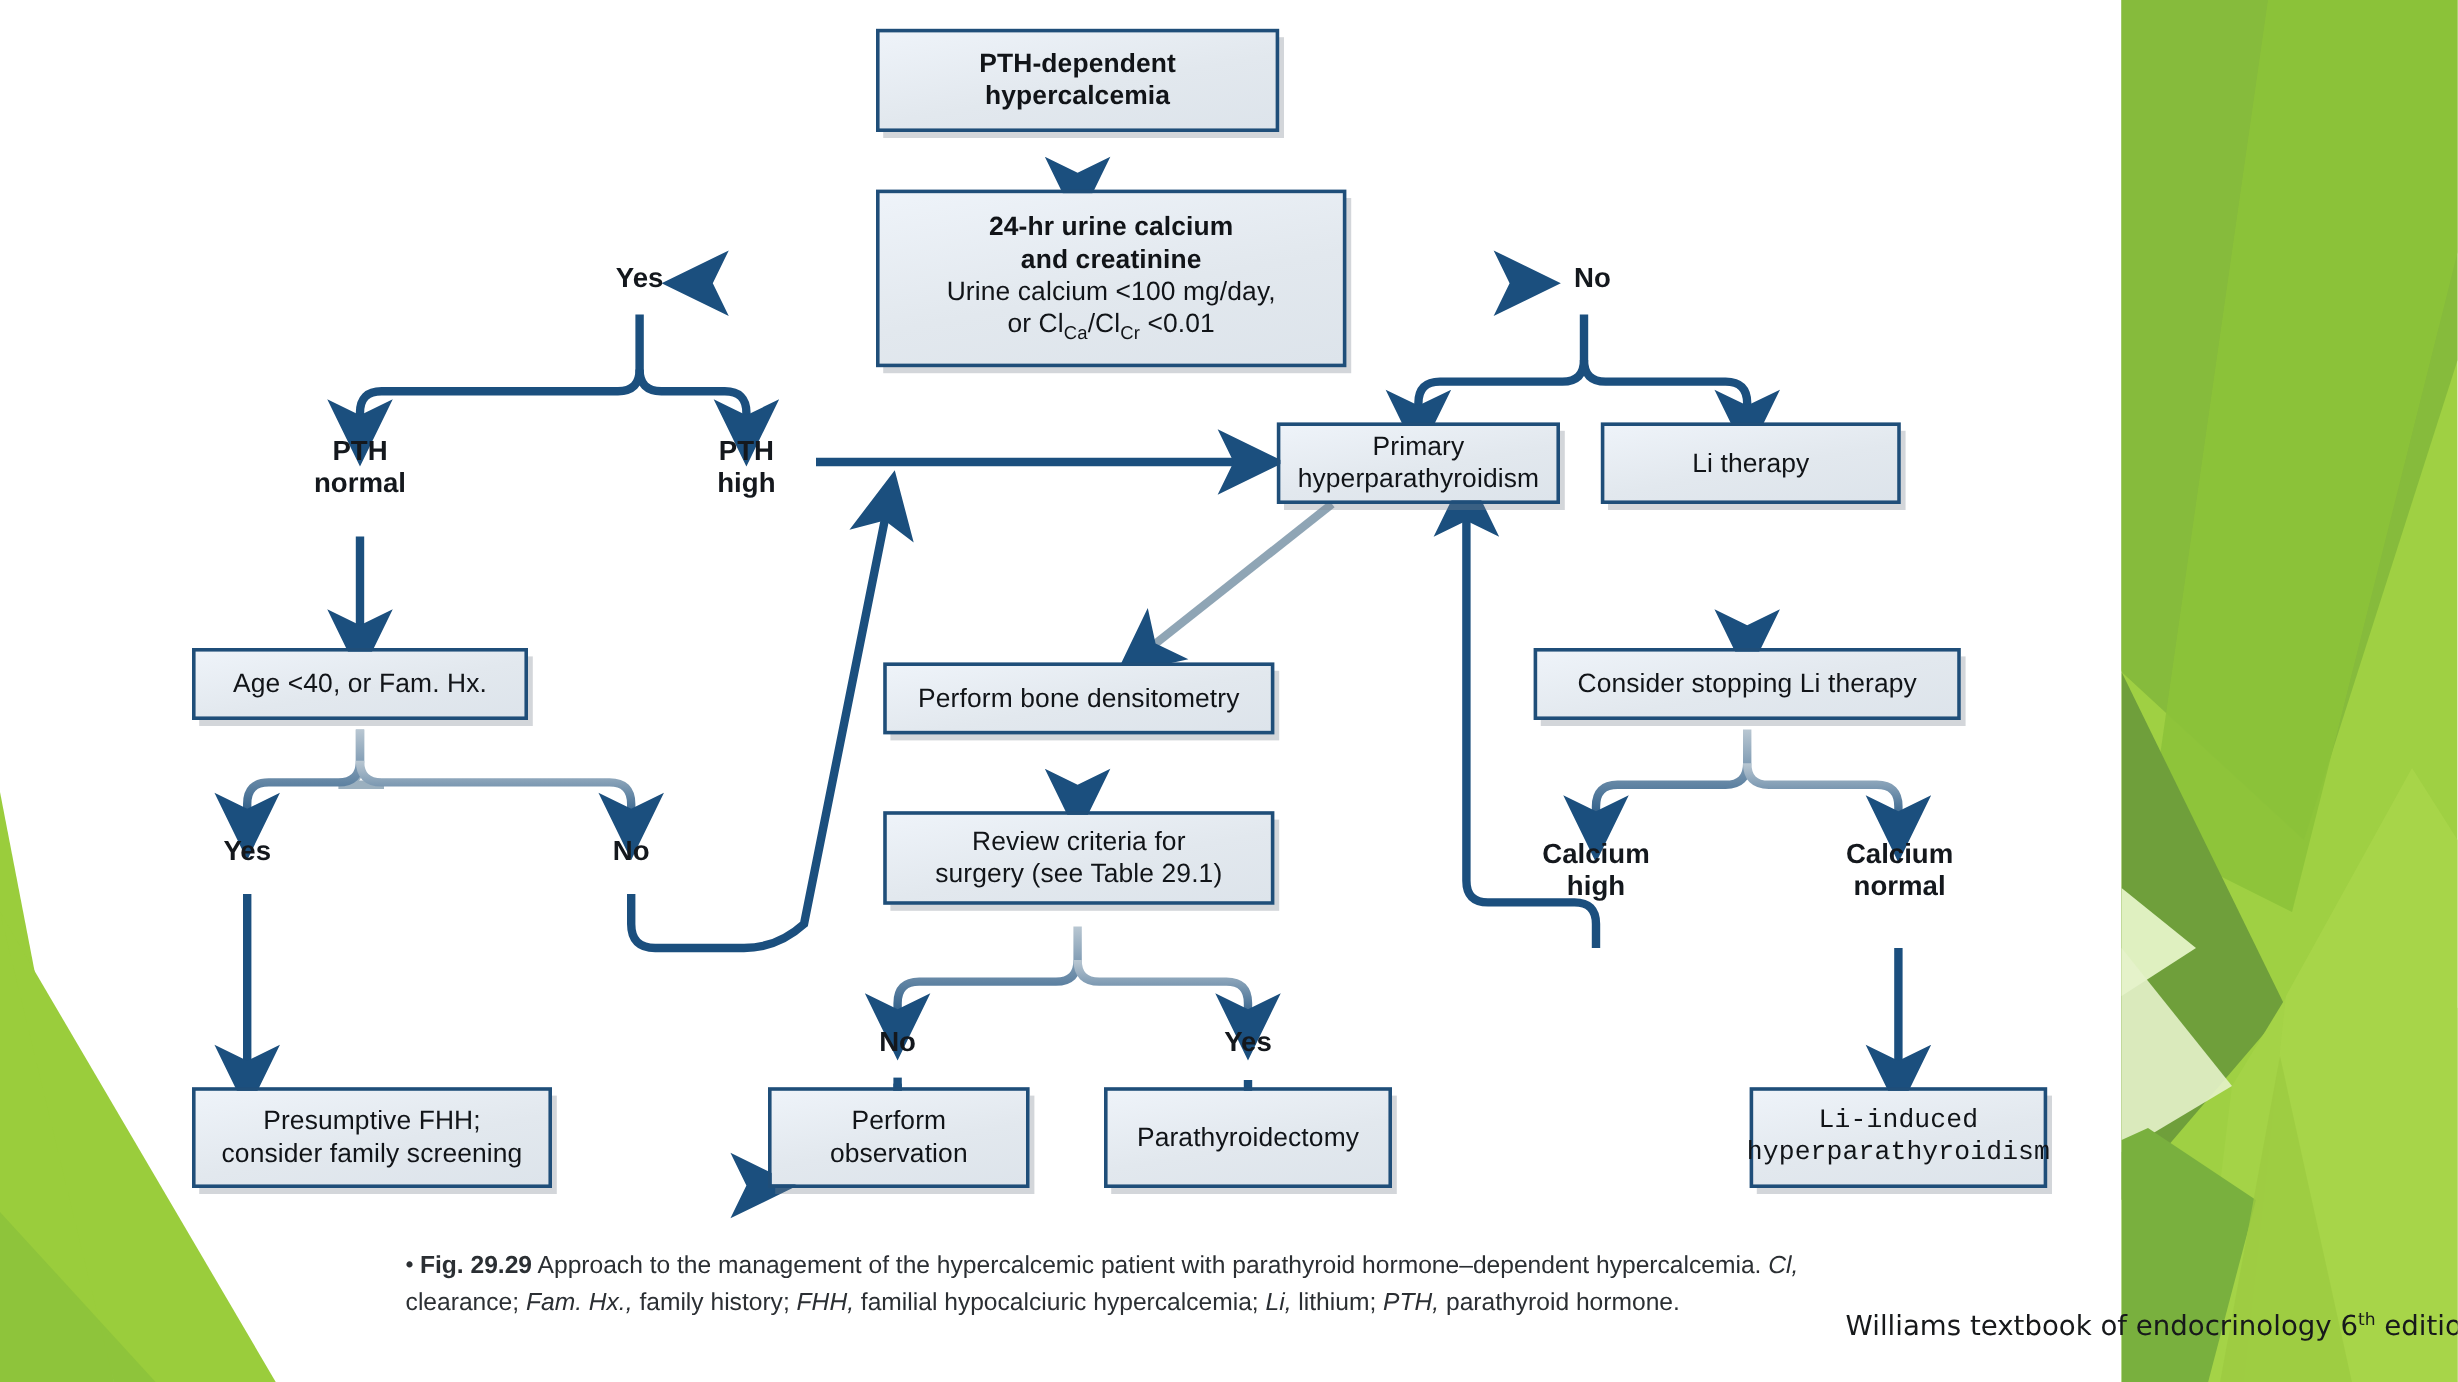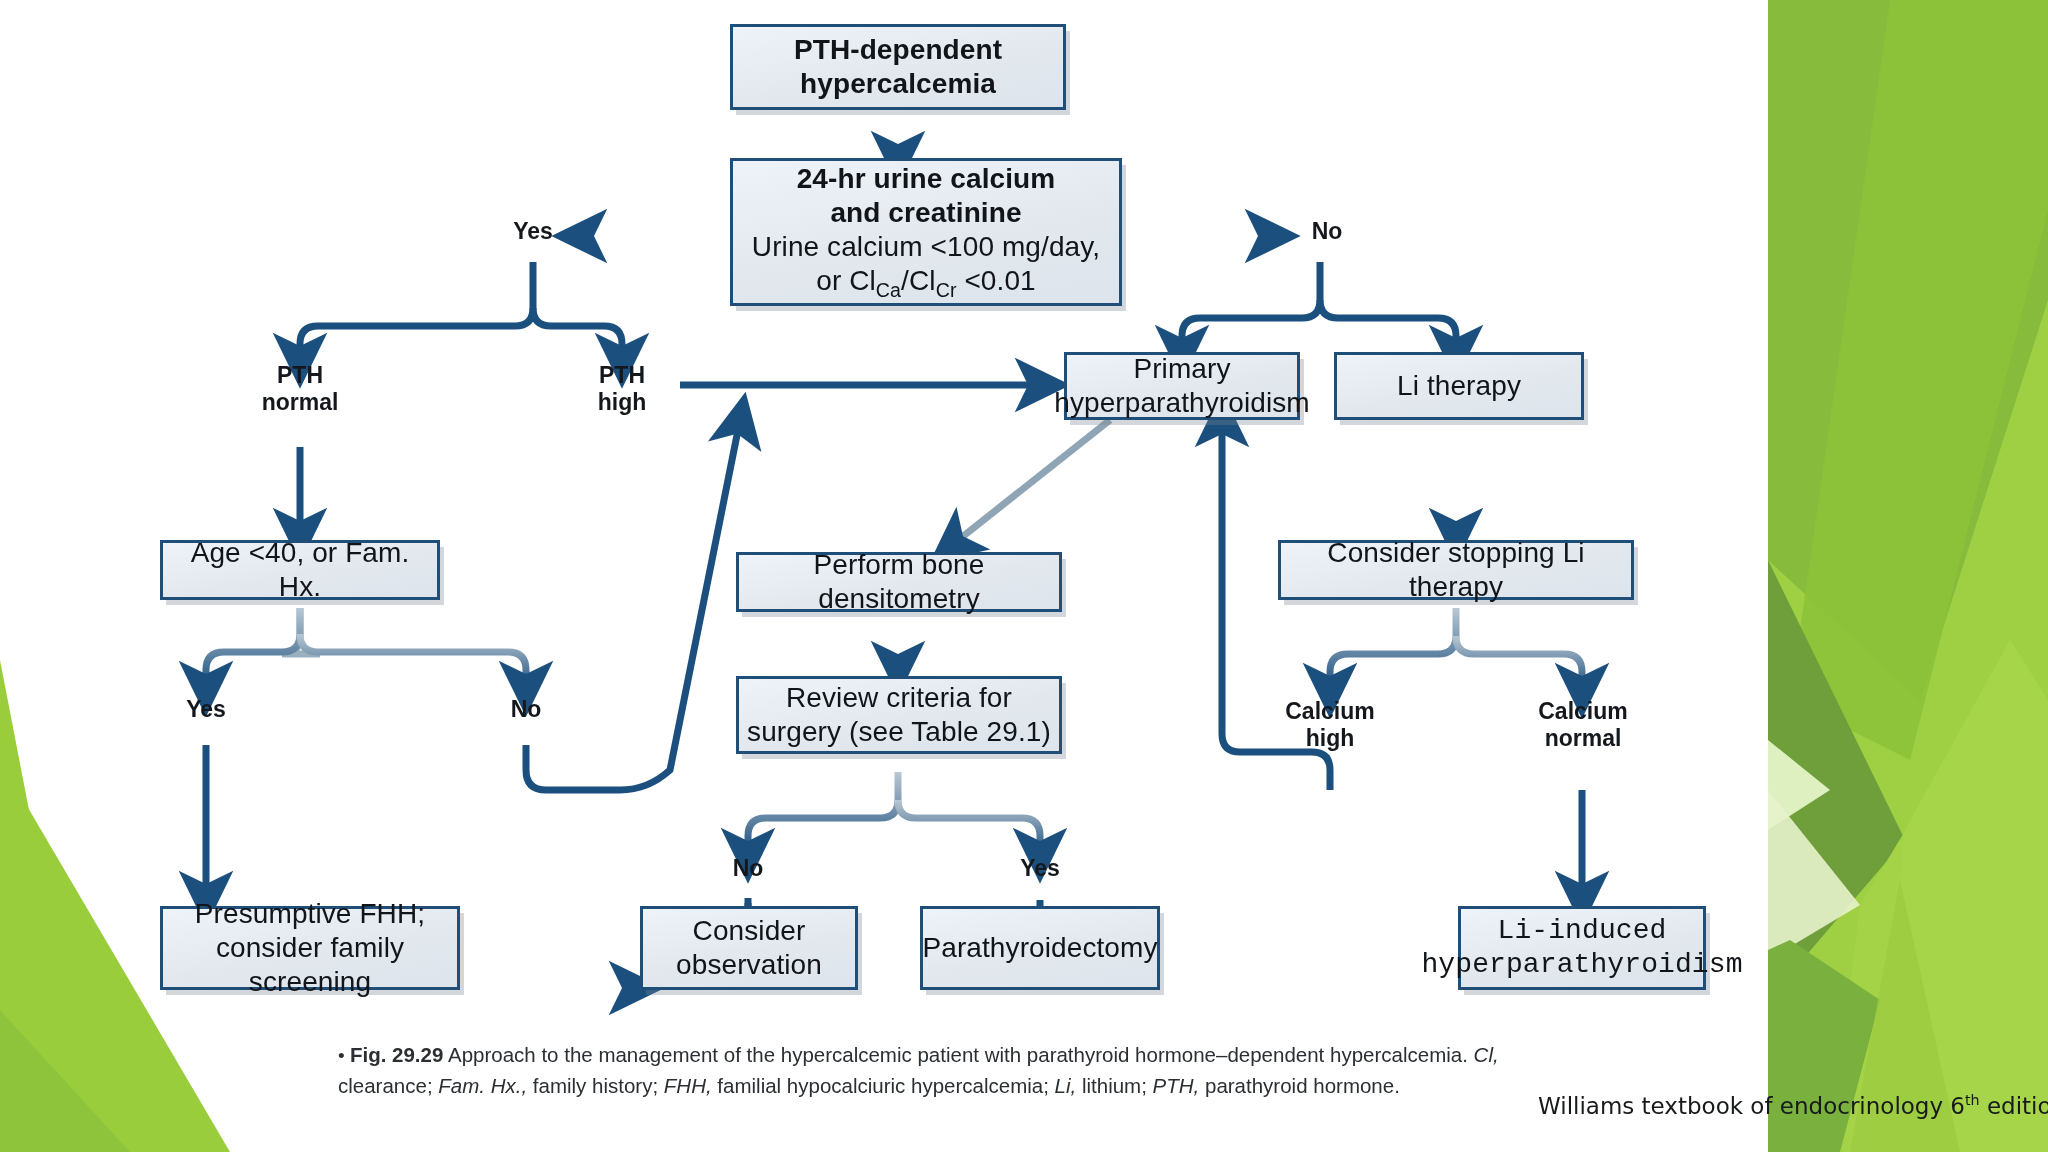--- a/index.html
+++ b/index.html
@@ -11,21 +11,21 @@
 
   
   #diagram{position:absolute;left:0;top:0;width:2048px;height:1152px;}
 
   .node{position:absolute;box-sizing:border-box;
         border:3px solid #1f4e79;
         background:linear-gradient(170deg,#eef3f9 0%,#e2e8ee 55%,#dde4eb 100%);
         box-shadow:5px 6px 0 -1px rgba(120,132,144,.33);
         display:flex;align-items:center;justify-content:center;
         text-align:center;color:#111418;line-height:1.22;
-        font-size:28px;letter-spacing:.1px;}
+        font-size:22px;letter-spacing:.1px;}
   .node .inner{padding:0 8px;}
   .node.bold{font-weight:bold;}
 
   .lbl{position:absolute;font-weight:bold;font-size:23px;color:#14181d;
        text-align:center;line-height:1.18;white-space:pre-line;}
 
   .caption{position:absolute;font-size:20.5px;color:#2b2f33;line-height:1.5;
            font-family:"Liberation Sans","DejaVu Sans",sans-serif;}
   .caption b{font-weight:bold;}
   .caption i{font-style:italic;}
@@ -193,21 +193,21 @@
 
 <div class="node" style="left:160px;top:906px;width:300px;height:84px;">
   <div class="inner">
     <div>Presumptive FHH;</div>
     <div>consider family screening</div>
   </div>
 </div>
 
 <div class="node" style="left:640px;top:906px;width:218px;height:84px;">
   <div class="inner">
-    <div>Consider</div>
+    <div>Perform</div>
     <div>observation</div>
   </div>
 </div>
 
 <div class="node" style="left:920px;top:906px;width:240px;height:84px;">
   <div class="inner">
     <div>Parathyroidectomy</div>
   </div>
 </div>
 

